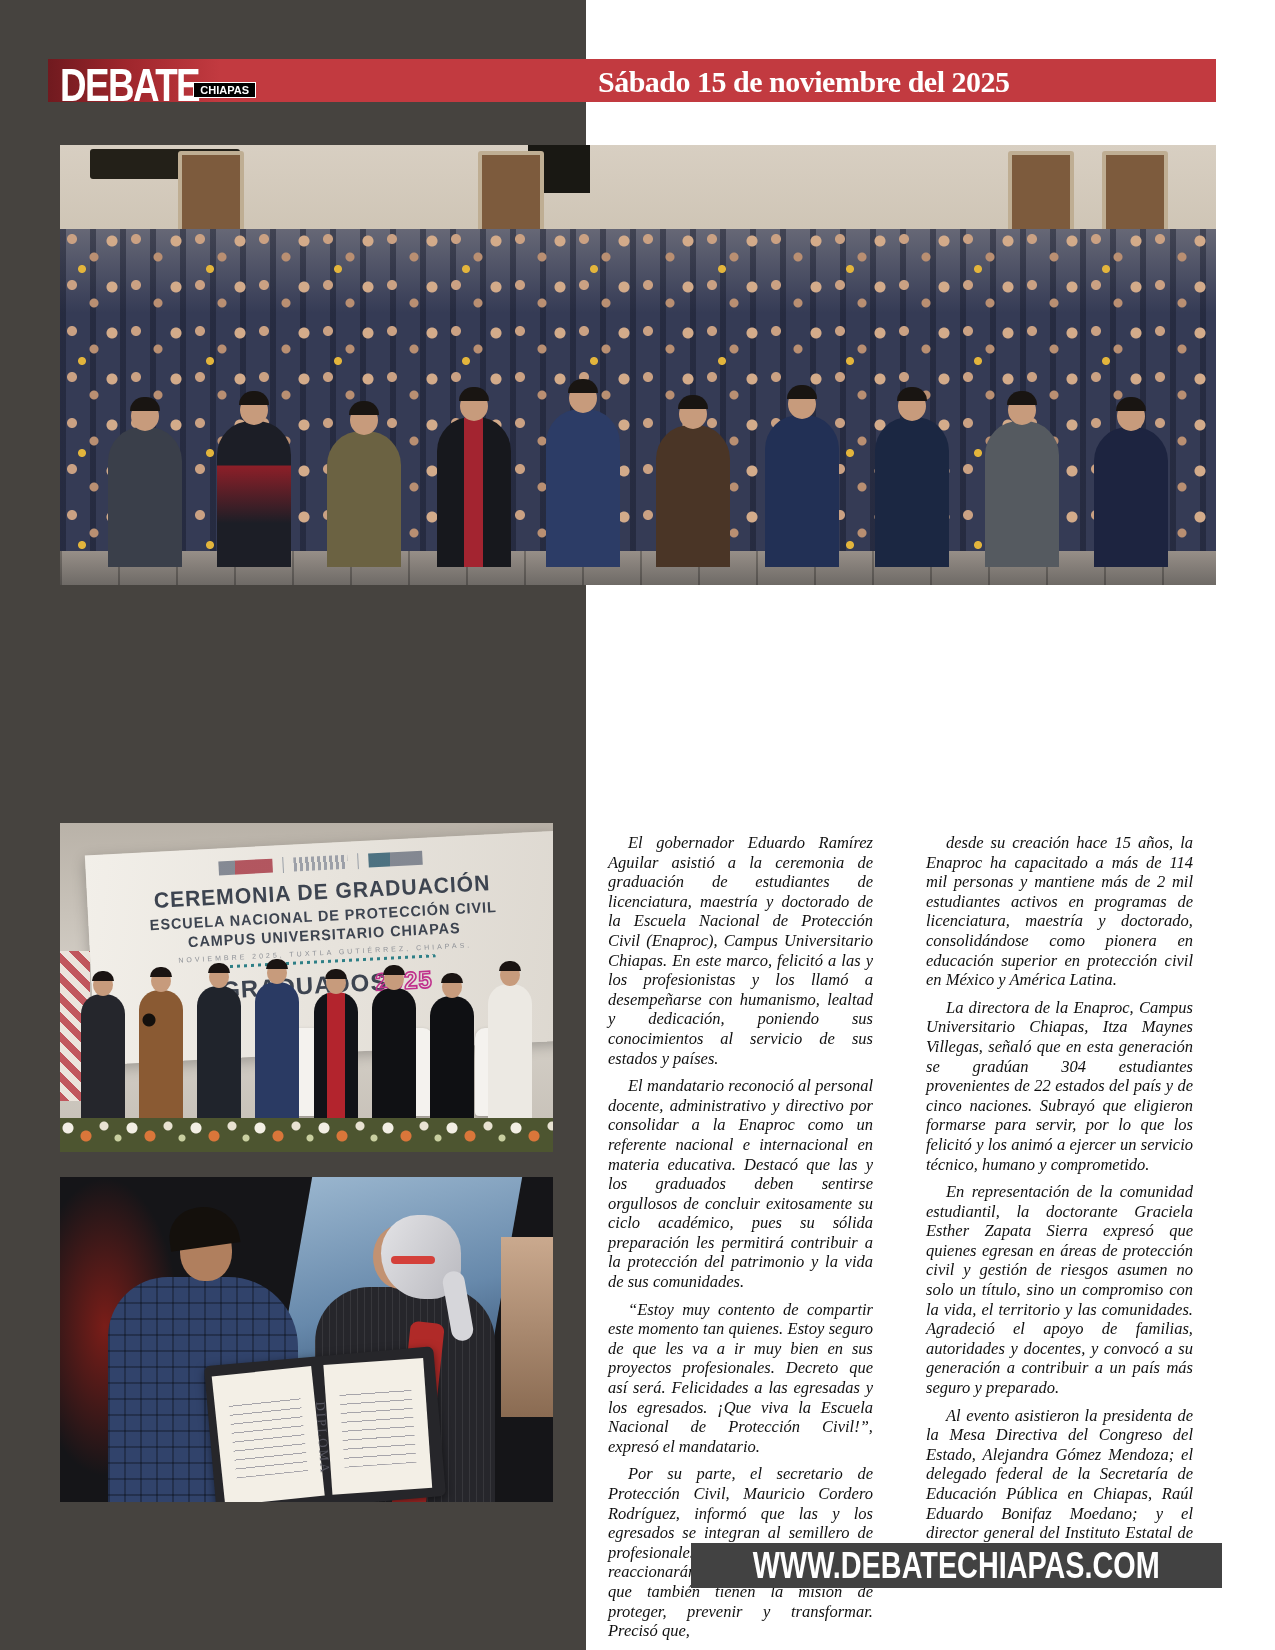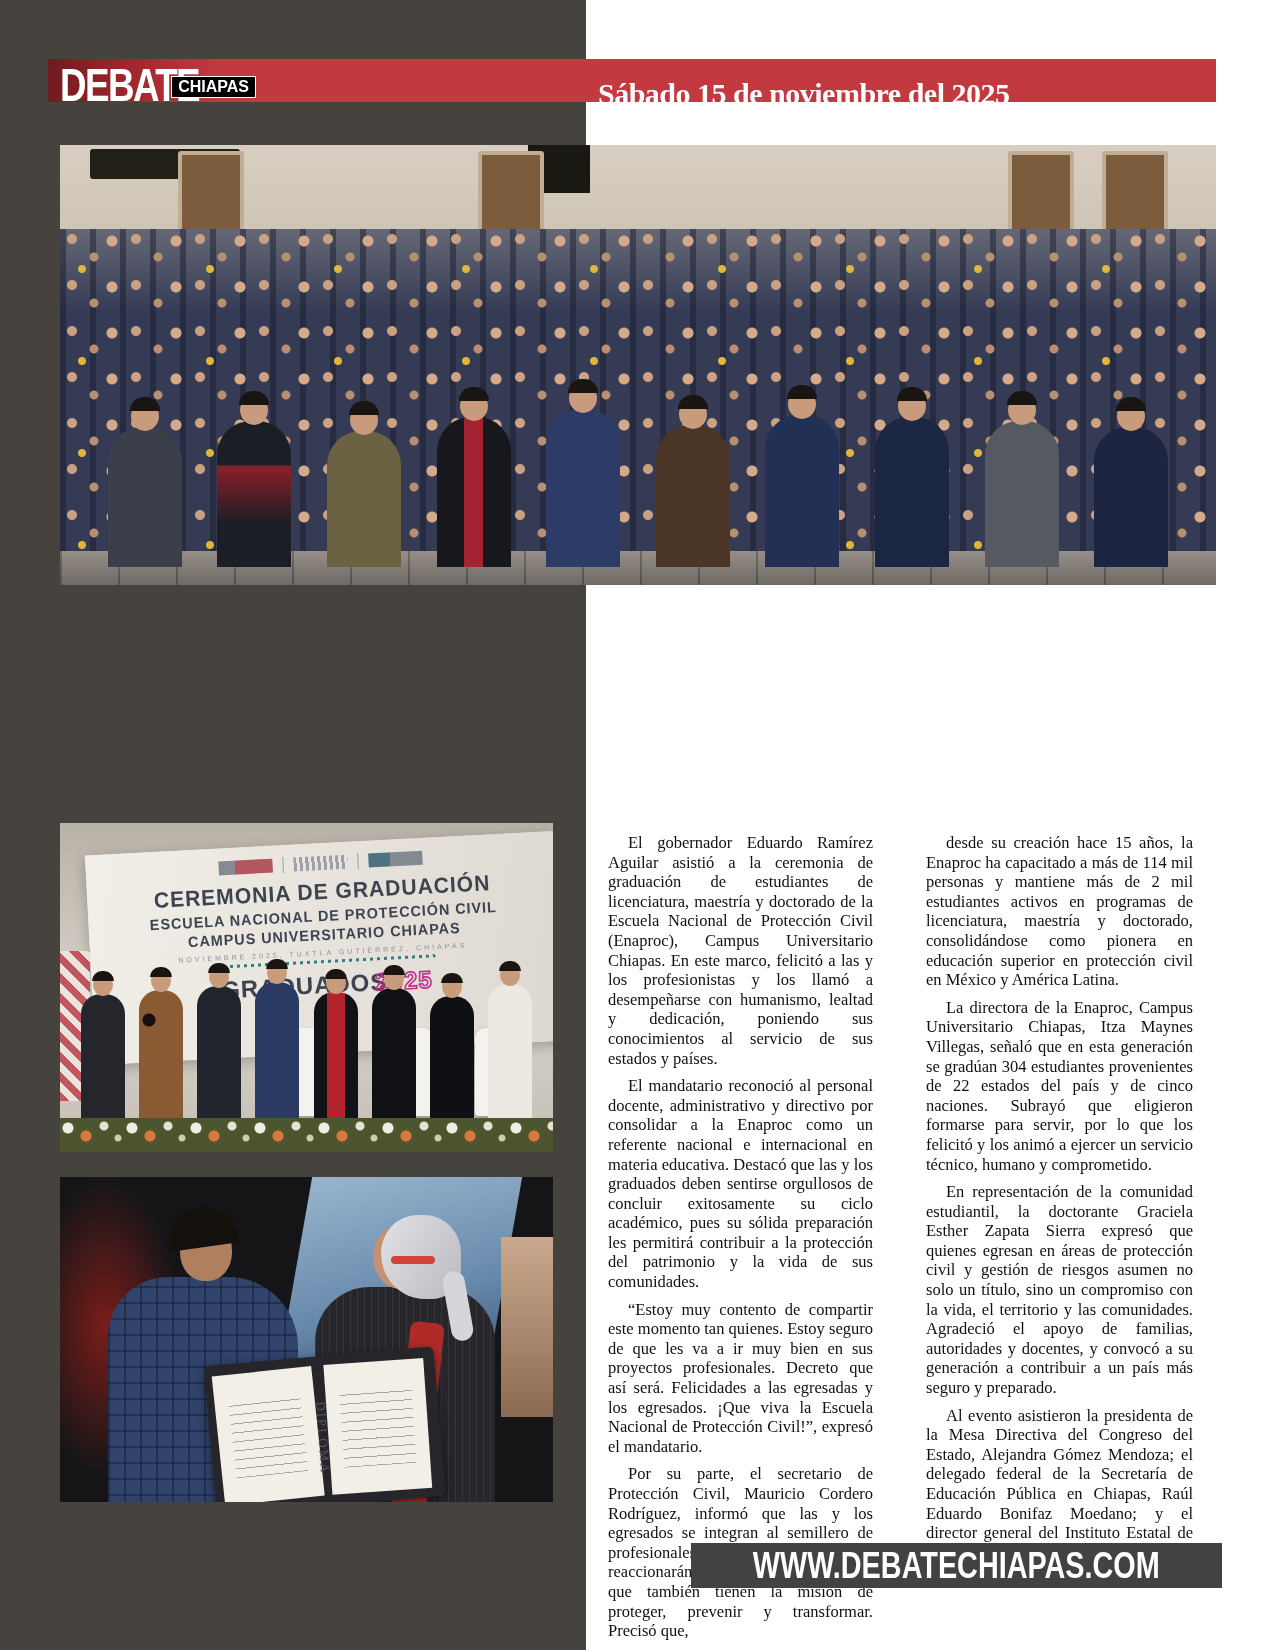--- a/index.html
+++ b/index.html
@@ -8,22 +8,22 @@
   
   .left-panel{position:absolute;left:0;top:0;width:586px;height:1650px;background:#46433f;}
 
   
   .red-bar{position:absolute;left:48px;top:59px;width:1168px;height:43px;background:#c23a40;}
   .logo-block{position:absolute;left:0;top:0;width:172px;height:43px;
               background:linear-gradient(90deg,#701a1f 0%,#9e262c 45%,#c23a40 100%);}
   .logo-text{position:absolute;left:12px;top:-2px;color:#fff;font-weight:bold;font-size:46px;
              letter-spacing:-2px;transform:scale(0.80,1.02);transform-origin:left top;white-space:nowrap;}
   .chiapas-tag{position:absolute;right:-36px;bottom:4px;background:#000;color:#fff;font-weight:bold;
-               font-size:16px;letter-spacing:0;padding:1px 6px;border:1px solid #fff;}
-  .date-text{position:absolute;left:550px;top:12px;height:26px;line-height:45px;color:#fff;
+               font-size:11px;letter-spacing:0;padding:1px 6px;border:1px solid #fff;}
+  .date-text{position:absolute;left:550px;top:0;height:26px;line-height:45px;color:#fff;
              font-family:"Liberation Serif",serif;font-weight:bold;font-size:30px;letter-spacing:-0.5px;white-space:nowrap;}
 
   
   .photo-main{position:absolute;left:60px;top:145px;width:1156px;height:440px;overflow:hidden;background:#39405c;}
   .pm-wall{position:absolute;left:0;top:0;right:0;height:140px;background:linear-gradient(#d8cfc2,#c9bfae);}
   .pm-door{position:absolute;top:6px;width:58px;height:92px;background:#7d5b3d;border:4px solid #bfae93;border-radius:3px;}
   .pm-door.d1{left:118px}.pm-door.d2{left:418px}.pm-door.d3{left:948px}.pm-door.d4{left:1042px}
   .pm-vent{position:absolute;left:30px;top:4px;width:150px;height:30px;background:#232018;border-radius:3px;}
   .pm-cam{position:absolute;left:468px;top:0;width:62px;height:48px;background:#191813;}
   .pm-crowd{position:absolute;left:0;top:84px;right:0;bottom:34px;
@@ -133,21 +133,21 @@
   .p2-page.left{left:8px;transform:rotate(-1deg);}
   .p2-page.right{left:118px;transform:rotate(1deg);}
   .p2-diploma-word{position:absolute;left:2px;top:36px;font-family:"Liberation Serif",serif;font-size:13px;
                    letter-spacing:2px;color:#55555f;transform:rotate(90deg);transform-origin:left top;}
 
   
   .article-col{position:absolute;top:833px;color:#101010;}
   .col1{left:608px;width:265px;}
   .col2{left:926px;width:267px;}
   .article-col p{font-family:"Liberation Serif",serif;font-size:16.5px;line-height:19.6px;
-                 text-align:justify;text-indent:20px;margin:0 0 8px 0;hyphens:auto;-webkit-hyphens:auto;}
+                 text-align:justify;text-indent:20px;margin:0 0 8px 0;hyphens:auto;font-style:italic;-webkit-hyphens:auto;}
 
   
   .footer-black{position:absolute;left:59px;top:1543px;width:632px;height:45px;background:#000;}
   .footer-page{position:absolute;left:73px;top:0;height:45px;line-height:46px;color:#fff;font-weight:bold;
                font-size:31px;transform:scaleX(0.82);transform-origin:left center;white-space:nowrap;}
   .footer-gray{position:absolute;left:691px;top:1543px;width:531px;height:45px;background:#424242;text-align:center;}
   .footer-site{display:inline-block;height:45px;line-height:46px;color:#fff;font-weight:bold;font-size:36px;
                transform:scaleX(0.80);transform-origin:center;white-space:nowrap;}
 </style>
 </head>

